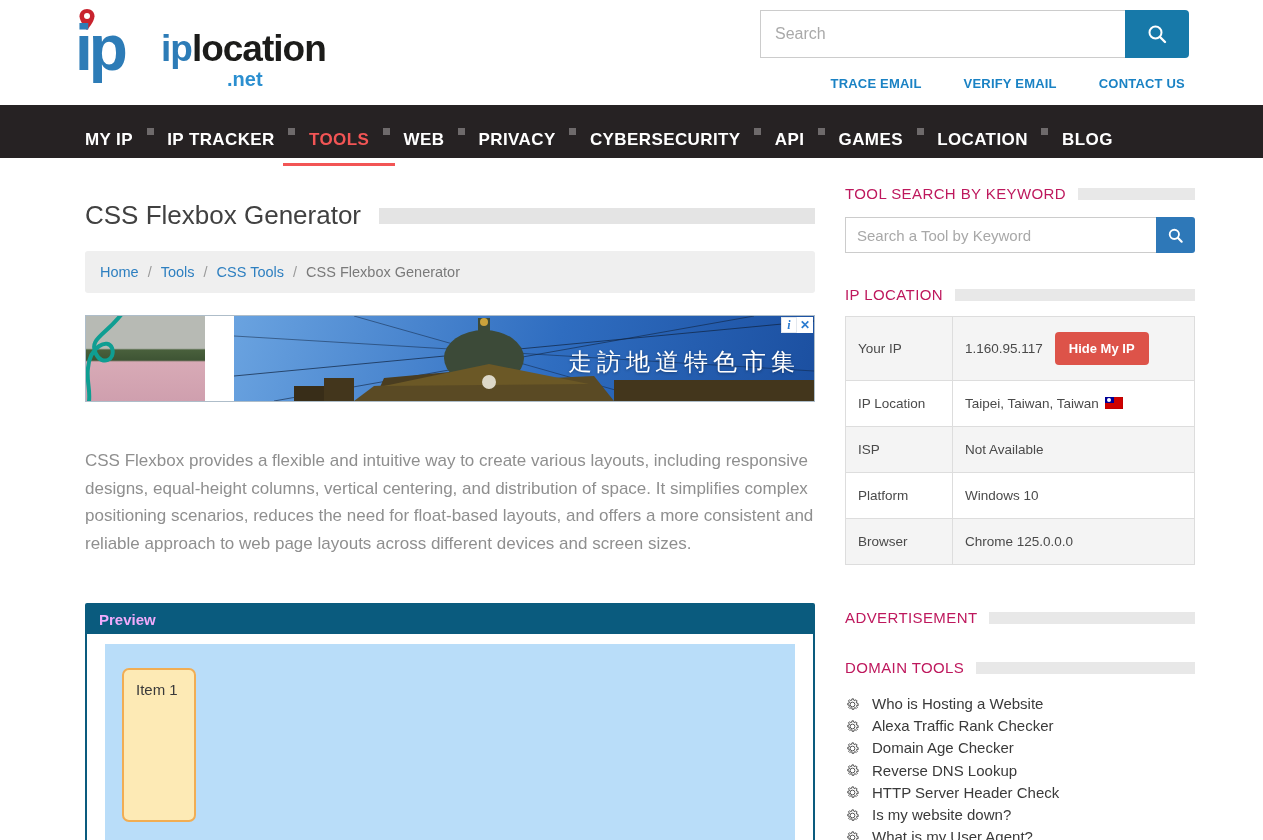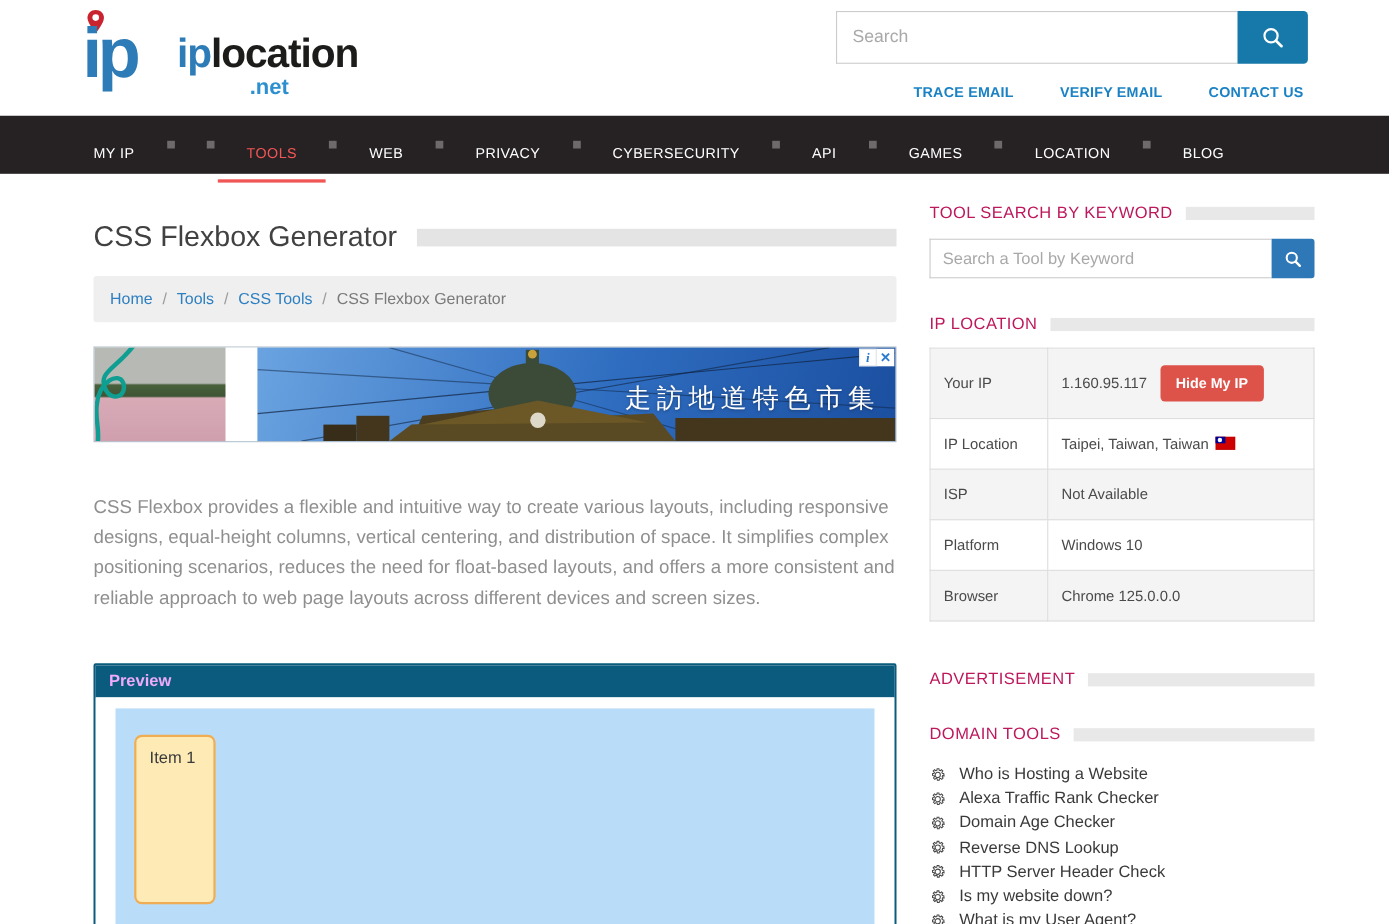--- a/index.html
+++ b/index.html
@@ -25,21 +25,21 @@
   .search-btn { width:64px; height:48px; background:#1779a9; border:none; cursor:pointer;
     border-radius:0 4px 4px 0; display:flex; align-items:center; justify-content:center; }
 
   .header-links { position:absolute; right:78px; top:76px; display:flex; gap:42px; }
   .header-links a { color:#1a82c4; font-size:13px; font-weight:bold; text-decoration:none;
     letter-spacing:.2px; cursor:pointer; }
 
   
   .nav { height:53px; background:#262223; display:flex; align-items:center;
     padding:0 150px 0 85px; justify-content:space-between; }
-  .nav a { color:#fff; font-size:13px; font-weight:normal; letter-spacing:.4px;
+  .nav a { color:#fff; font-size:17px; font-weight:bold; letter-spacing:.4px;
     text-decoration:none; position:relative; height:53px; line-height:53px; cursor:pointer;margin-top:15px; }
   .nav a.active { color:#f25555; }
   .nav a.active::after { content:""; position:absolute; left:-26px; right:-26px; bottom:0;
     height:3px; background:#f25555; }
   .nav .sq { width:7px; height:7px; background:#6e6a6b; flex:0 0 auto; }
 
   
   .content { display:flex; padding:0 68px 0 85px; }
   .main { width:730px; flex:0 0 730px; }
   .sidebar { width:350px; margin-left:30px; flex:0 0 350px; }
@@ -141,20 +141,21 @@
   <div class="header-links">
     <a>TRACE EMAIL</a>
     <a>VERIFY EMAIL</a>
     <a>CONTACT US</a>
   </div>
 </div>
 
 <div class="nav">
   <a>MY IP</a>
   <span class="sq"></span>
+  <a>IP TRACKER</a>
   <span class="sq"></span>
   <a class="active">TOOLS</a>
   <span class="sq"></span>
   <a>WEB</a>
   <span class="sq"></span>
   <a>PRIVACY</a>
   <span class="sq"></span>
   <a>CYBERSECURITY</a>
   <span class="sq"></span>
   <a>API</a>

